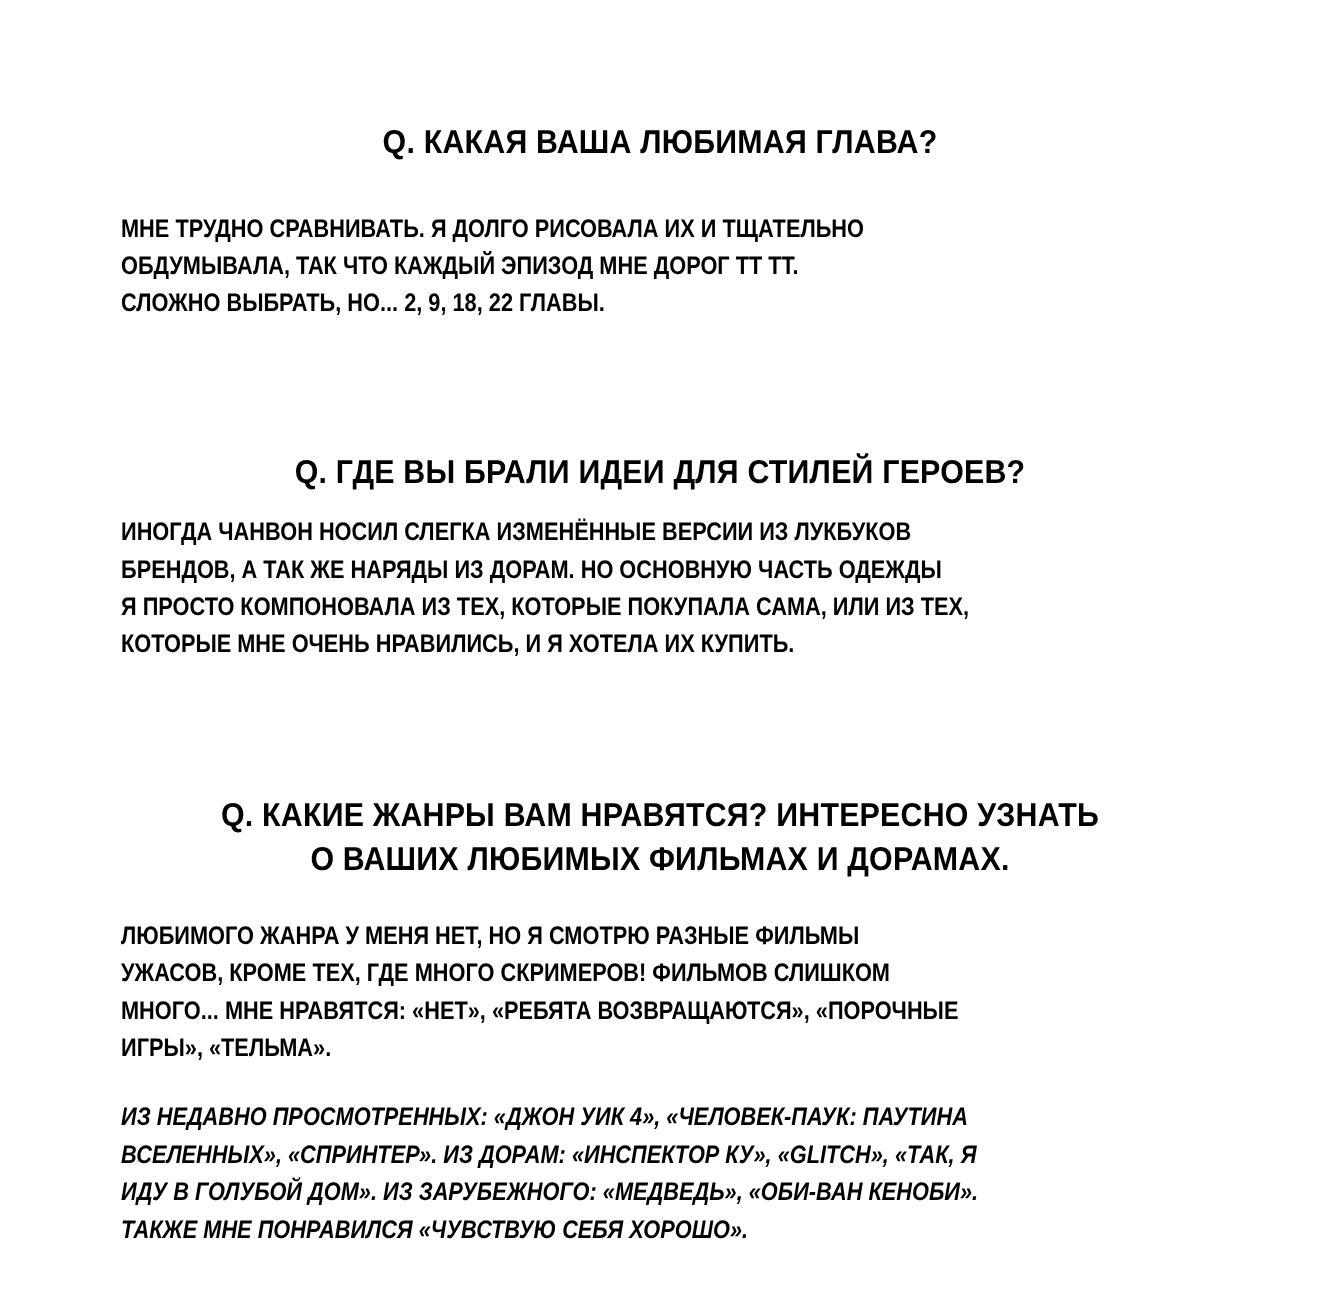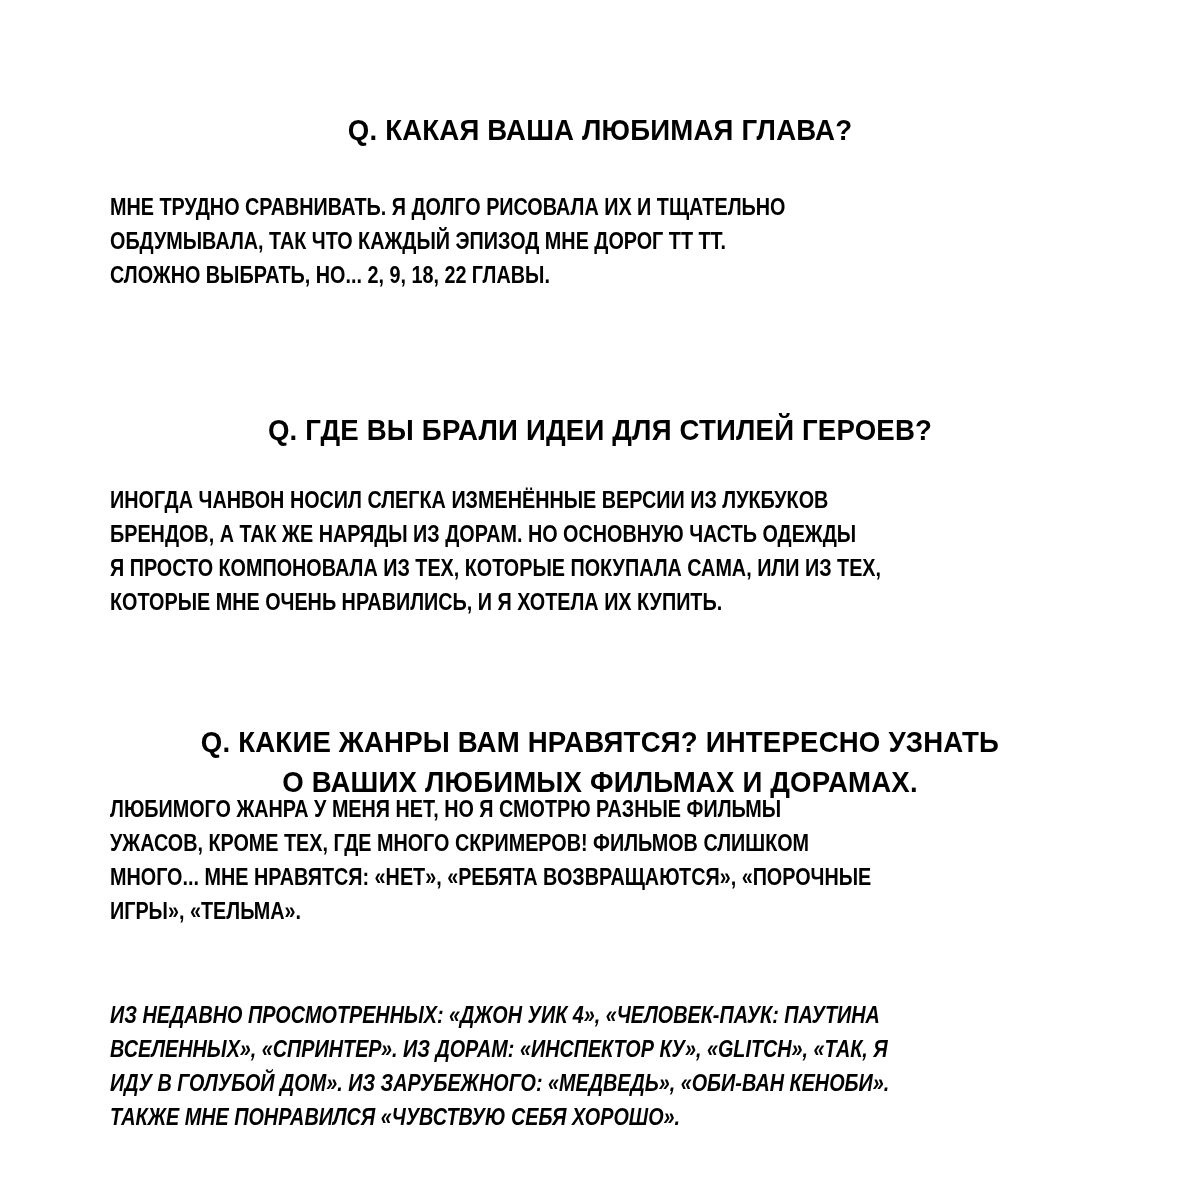--- a/index.html
+++ b/index.html
@@ -57,32 +57,32 @@
 </div>
 <div class="a" style="top:190px;">
   <span class="line">МНЕ ТРУДНО СРАВНИВАТЬ. Я ДОЛГО РИСОВАЛА ИХ И ТЩАТЕЛЬНО</span>
   <span class="line">ОБДУМЫВАЛА, ТАК ЧТО КАЖДЫЙ ЭПИЗОД МНЕ ДОРОГ ТТ ТТ.</span>
   <span class="line">СЛОЖНО ВЫБРАТЬ, НО... 2, 9, 18, 22 ГЛАВЫ.</span>
 </div>
 
 <div class="q" style="top:410px;">
   <span class="line">Q. ГДЕ ВЫ БРАЛИ ИДЕИ ДЛЯ СТИЛЕЙ ГЕРОЕВ?</span>
 </div>
-<div class="a" style="top:483px;">
+<div class="a" style="top:466px;">
   <span class="line">ИНОГДА ЧАНВОН НОСИЛ СЛЕГКА ИЗМЕНЁННЫЕ ВЕРСИИ ИЗ ЛУКБУКОВ</span>
   <span class="line">БРЕНДОВ, А ТАК ЖЕ НАРЯДЫ ИЗ ДОРАМ. НО ОСНОВНУЮ ЧАСТЬ ОДЕЖДЫ</span>
   <span class="line">Я ПРОСТО КОМПОНОВАЛА ИЗ ТЕХ, КОТОРЫЕ ПОКУПАЛА САМА, ИЛИ ИЗ ТЕХ,</span>
   <span class="line">КОТОРЫЕ МНЕ ОЧЕНЬ НРАВИЛИСЬ, И Я ХОТЕЛА ИХ КУПИТЬ.</span>
 </div>
 
 <div class="q" style="top:722px;">
   <span class="line">Q. КАКИЕ ЖАНРЫ ВАМ НРАВЯТСЯ? ИНТЕРЕСНО УЗНАТЬ</span>
   <span class="line">О ВАШИХ ЛЮБИМЫХ ФИЛЬМАХ И ДОРАМАХ.</span>
 </div>
-<div class="a" style="top:792px;">
+<div class="a" style="top:833px;">
   <span class="line">ЛЮБИМОГО ЖАНРА У МЕНЯ НЕТ, НО Я СМОТРЮ РАЗНЫЕ ФИЛЬМЫ</span>
   <span class="line">УЖАСОВ, КРОМЕ ТЕХ, ГДЕ МНОГО СКРИМЕРОВ! ФИЛЬМОВ СЛИШКОМ</span>
   <span class="line">МНОГО... МНЕ НРАВЯТСЯ: «НЕТ»,  «РЕБЯТА ВОЗВРАЩАЮТСЯ», «ПОРОЧНЫЕ</span>
   <span class="line">ИГРЫ», «ТЕЛЬМА».</span>
 </div>
 <div class="a" style="top:998px;font-style:italic;">
   <span class="line">ИЗ НЕДАВНО ПРОСМОТРЕННЫХ: «ДЖОН УИК 4», «ЧЕЛОВЕК-ПАУК: ПАУТИНА</span>
   <span class="line">ВСЕЛЕННЫХ», «СПРИНТЕР». ИЗ ДОРАМ: «ИНСПЕКТОР КУ», «GLITCH», «ТАК, Я</span>
   <span class="line">ИДУ В ГОЛУБОЙ ДОМ». ИЗ ЗАРУБЕЖНОГО: «МЕДВЕДЬ», «ОБИ-ВАН КЕНОБИ».</span>
   <span class="line">ТАКЖЕ МНЕ ПОНРАВИЛСЯ «ЧУВСТВУЮ СЕБЯ ХОРОШО».</span>

